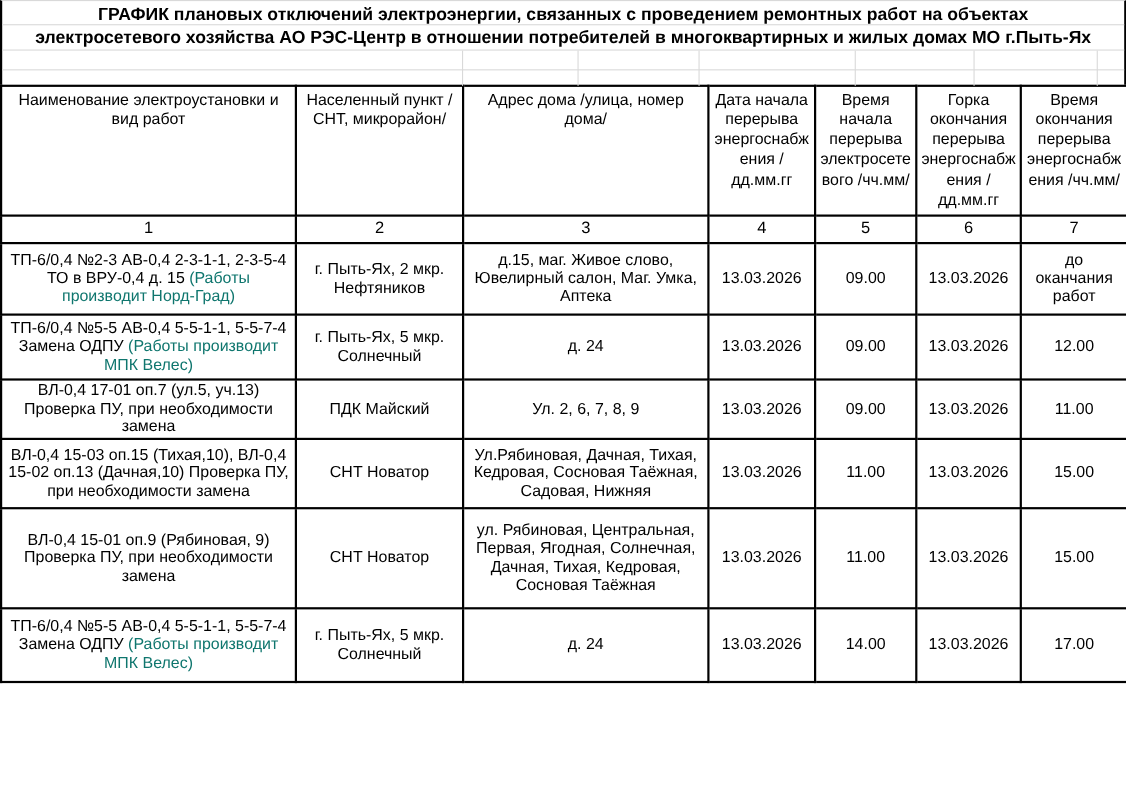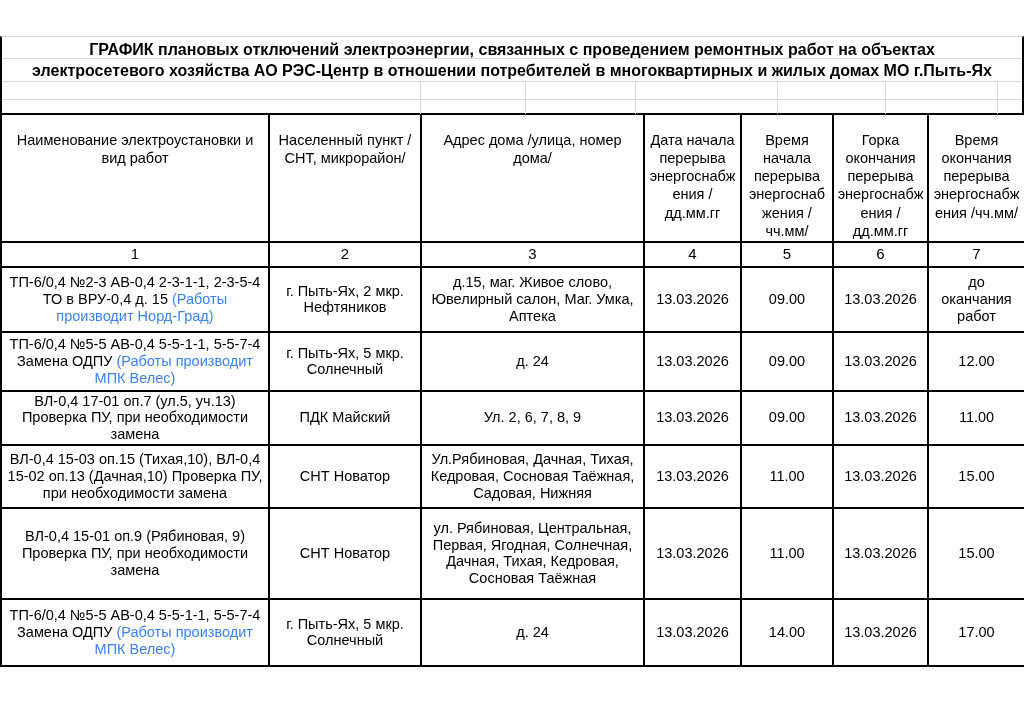--- a/index.html
+++ b/index.html
@@ -18,21 +18,20 @@
   }
   
   .title-block {
     position: relative;
     width: 1024px;
     height: 77px;
     box-sizing: border-box;
     border-left: 2px solid #000;
     border-right: 2px solid #000;
     border-top: 1px solid #d9d9d9;
-    margin-top: 36px;
   }
   .t-line {
     position: absolute;
     left: 0;
     right: 0;
     text-align: center;
     font-weight: bold;
     font-size: 16px;
     white-space: nowrap;
     z-index: 2;
@@ -68,27 +67,27 @@
     vertical-align: middle;
     font-size: 14.5px;
     line-height: 1.14;
     overflow-wrap: break-word;
     word-wrap: break-word;
     box-sizing: border-box;
   }
   tr.hdr td {
     vertical-align: top;
     line-height: 1.25;
-    padding-top: 16px;
+    padding-top: 3px;
   }
   tr.num td {
     line-height: 1.1;
     font-size: 15px;
   }
-  .red { color: #3b82f6; }
+  .red { color: #0f766e; }
 </style>
 </head>
 <body>
 
 <div class="sheet">
 
   <div class="title-block">
     <div class="hgl" style="top:21px"></div>
     <div class="hgl" style="top:44px"></div>
     <div class="hgl" style="top:62px"></div>
@@ -111,21 +110,21 @@
       <col style="width:92px">
       <col style="width:95px">
       <col style="width:97px">
     </colgroup>
     <tbody>
       <tr class="hdr" style="height:118px">
         <td>Наименование электроустановки и вид работ</td>
         <td>Населенный пункт /СНТ, микрорайон/</td>
         <td>Адрес дома /улица, номер дома/</td>
         <td>Дата начала перерыва энергоснабжения /дд.мм.гг</td>
-        <td>Время начала перерыва энергоснабжения /чч.мм/</td>
+        <td>Время начала перерыва электросетевого /чч.мм/</td>
         <td>Горка окончания перерыва энергоснабжения /дд.мм.гг</td>
         <td>Время окончания перерыва энергоснабжения /чч.мм/</td>
       </tr>
       <tr class="num" style="height:25px">
         <td>1</td>
         <td>2</td>
         <td>3</td>
         <td>4</td>
         <td>5</td>
         <td>6</td>

